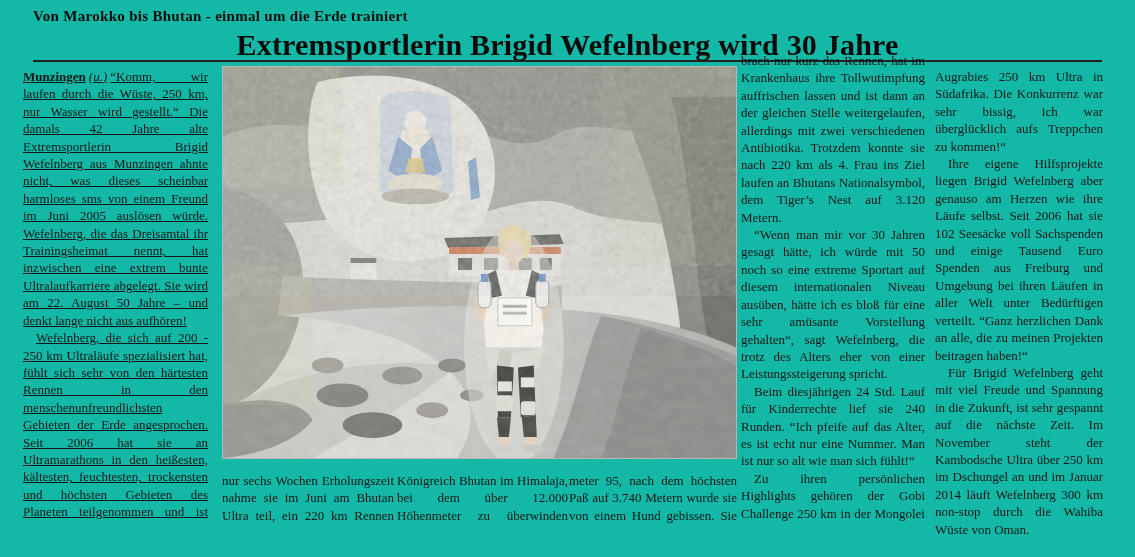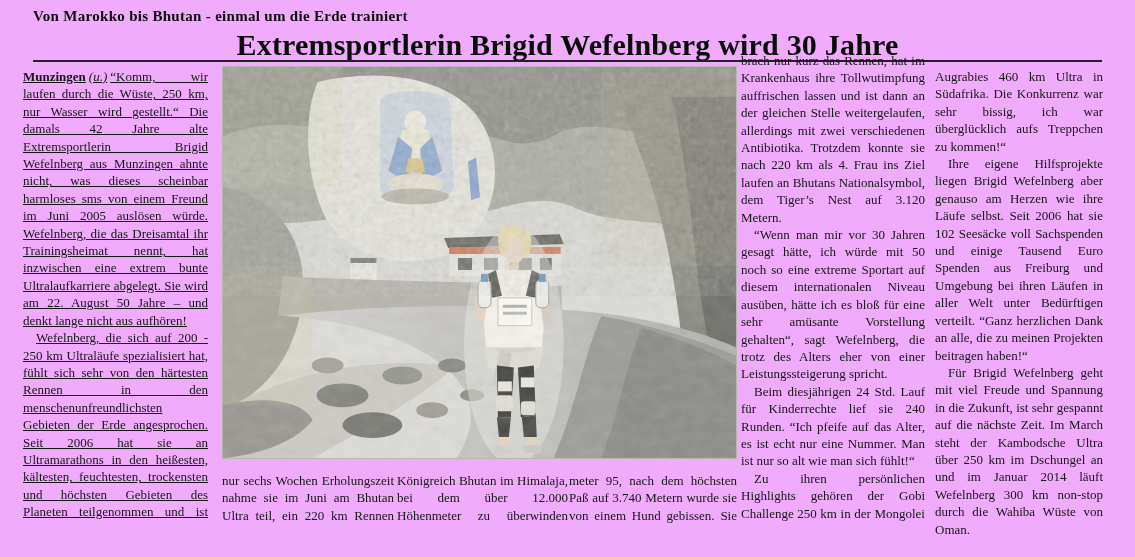--- a/index.html
+++ b/index.html
@@ -1,18 +1,18 @@
 <!DOCTYPE html>
 <html><head>
 <meta charset="utf-8">
 <style>
   * { margin:0; padding:0; box-sizing:border-box; }
   body { background:#ffffff; }
   .page {
-    position:relative; width:1135px; height:557px; background:#f0abfc;
+    position:relative; width:1135px; height:557px; background:#14b8a6;
     font-family:"Liberation Serif","DejaVu Serif",serif; color:#111; overflow:hidden;
   }
   .kicker {
     position:absolute; left:33px; top:8px;
     font-size:15px; font-weight:bold; letter-spacing:.3px; color:#0d0d0d;
   }
   .headline {
     position:absolute; left:0; top:28px; width:1135px; text-align:center;
     font-size:30px; font-weight:bold; letter-spacing:.2px; color:#0a0a0a; white-space:nowrap;
   }
@@ -184,19 +184,19 @@
   </div>
 
   <div class="col col4">
     <p>brach nur kurz das Rennen, hat im Krankenhaus ihre Tollwutimpfung auffrischen lassen und ist dann an der gleichen Stelle weitergelaufen, allerdings mit zwei verschiedenen Antibiotika. Trotzdem konnte sie nach 220 km als 4. Frau ins Ziel laufen an Bhutans Nationalsymbol, dem Tiger’s Nest auf 3.120 Metern.</p>
     <p class="indent">“Wenn man mir vor 30 Jahren gesagt hätte, ich würde mit 50 noch so eine extreme Sportart auf diesem internationalen Niveau ausüben, hätte ich es bloß für eine sehr amüsante Vorstellung gehalten“, sagt Wefelnberg, die trotz des Alters eher von einer Leistungssteigerung spricht.</p>
     <p class="indent">Beim diesjährigen 24 Std. Lauf für Kinderrechte lief sie 240 Runden. “Ich pfeife auf das Alter, es ist echt nur eine Nummer. Man ist nur so alt wie man sich fühlt!“</p>
     <p class="indent">Zu ihren persönlichen Highlights gehören der Gobi Challenge 250 km in der Mongolei und der Vulkan Ultra über 250 km auf Java in Indonesien. Bei beiden Läufen lief sie als erste Frau durchs Ziel. “Am herausfordernsten war’s aber letzen Dezember beim Kalahari</p>
   </div>
 
   <div class="col col5">
-    <p>Augrabies 460 km Ultra in Südafrika. Die Konkurrenz war sehr bissig, ich war überglücklich aufs Treppchen zu kommen!“</p>
+    <p>Augrabies 250 km Ultra in Südafrika. Die Konkurrenz war sehr bissig, ich war überglücklich aufs Treppchen zu kommen!“</p>
     <p class="indent">Ihre eigene Hilfsprojekte liegen Brigid Wefelnberg aber genauso am Herzen wie ihre Läufe selbst. Seit 2006 hat sie 102 Seesäcke voll Sachspenden und einige Tausend Euro Spenden aus Freiburg und Umgebung bei ihren Läufen in aller Welt unter Bedürftigen verteilt. “Ganz herzlichen Dank an alle, die zu meinen Projekten beitragen haben!“</p>
-    <p class="indent">Für Brigid Wefelnberg geht mit viel Freude und Spannung in die Zukunft, ist sehr gespannt auf die nächste Zeit. Im March steht der Kambodsche Ultra über 250 km im Dschungel an und im Januar 2014 läuft Wefelnberg 300 km non-stop durch die Wahiba Wüste von Oman.</p>
+    <p class="indent">Für Brigid Wefelnberg geht mit viel Freude und Spannung in die Zukunft, ist sehr gespannt auf die nächste Zeit. Im November steht der Kambodsche Ultra über 250 km im Dschungel an und im Januar 2014 läuft Wefelnberg 300 km non-stop durch die Wahiba Wüste von Oman.</p>
     <p class="indent">“Es ist mir gelungen, voll nach meinem Lieblingsspruch von Oscar Wilde zu leben: ‘Leb! Leb das wunderbare Leben, das in dir steckt! Lass dir nichts entgehen. Sei immer auf der Suche nach neuen Sensationen. Fürchte dich vor nichts.“</p>
   </div>
 
 </div>
 
 </body></html>

